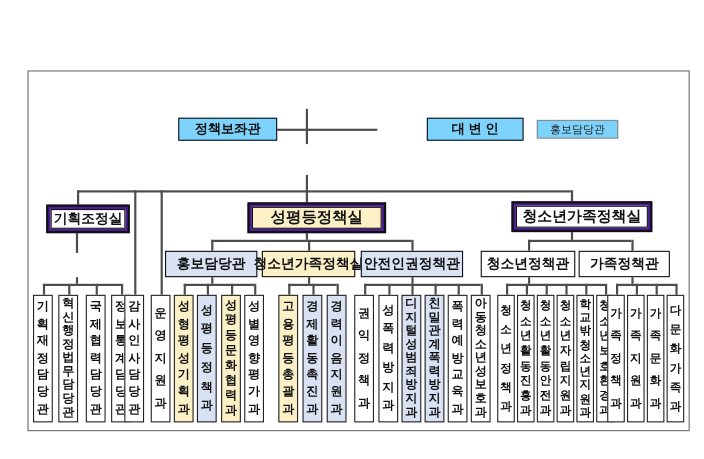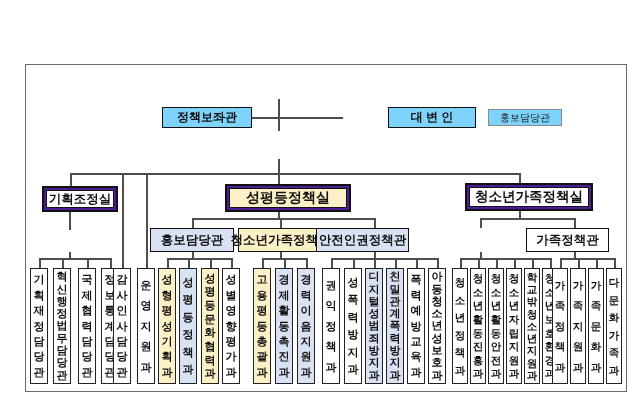--- a/index.html
+++ b/index.html
@@ -131,21 +131,22 @@
   </div>
   <div class="sil" style="left:215px;top:184px;width:126px;height:28px;">
     <div class="in y" style="font-size:14px;">성평등정책실</div>
   </div>
   <div class="sil" style="left:455px;top:183px;width:128px;height:28px;">
     <div class="in" style="font-size:13.5px;">청소년가족정책실</div>
   </div>
 
   <div class="bu b" style="left:150px;width:84px;">홍보담당관</div>
   <div class="bu y" style="left:238px;width:85px;">청소년가족정책실</div>
-  <div class="bu b" style="left:316px;width:93px;">안전인권정책관</div>
+  <div class="bu b" style="left:328px;width:93px;">안전인권정책관</div>
+  <div class="bu" style="left:437px;width:86px;">청소년정책관</div>
   <div class="bu" style="left:526px;width:83px;">가족정책관</div>
 
   <div class="col" style="left:30px;">
       <span>기</span>
       <span>획</span>
       <span>재</span>
       <span>정</span>
       <span>담</span>
       <span>당</span>
       <span>관</span>

